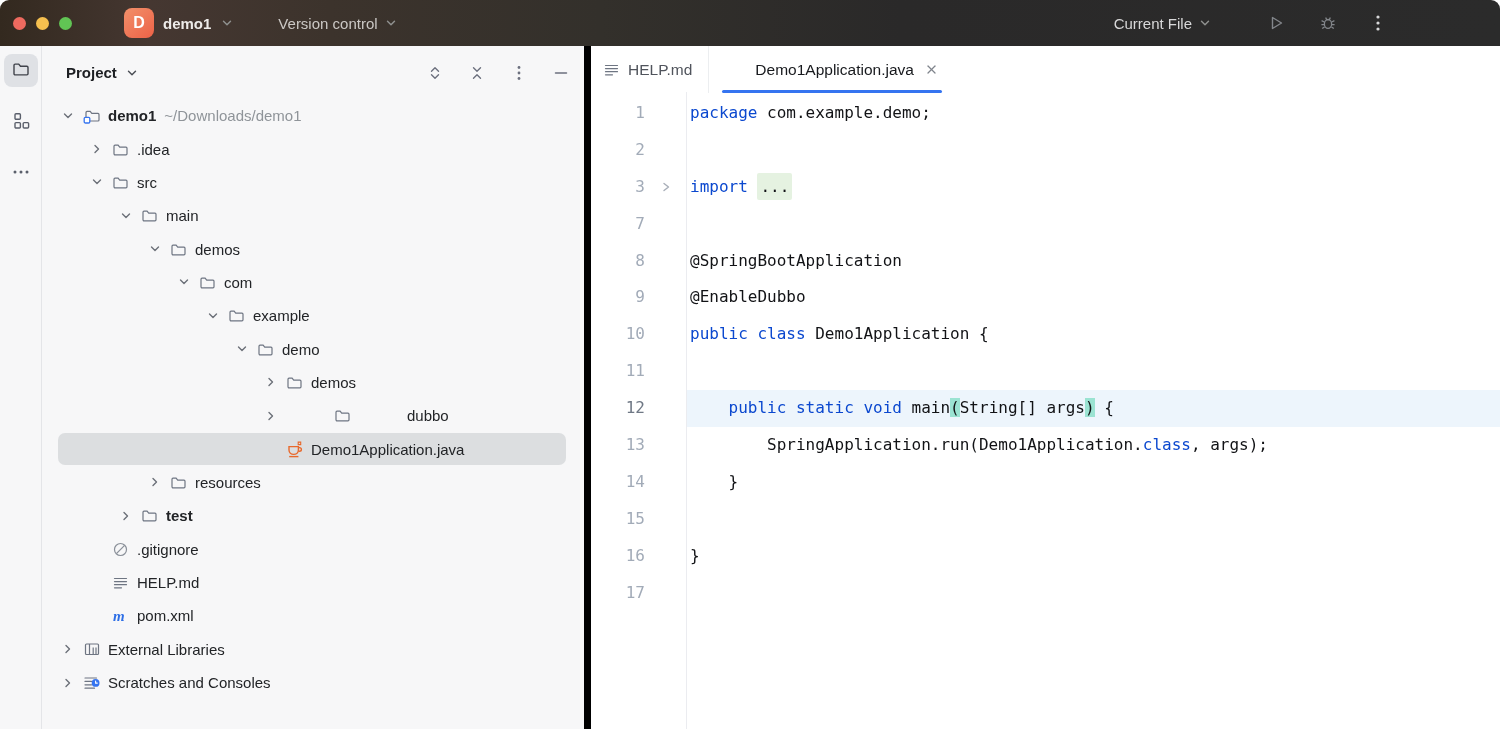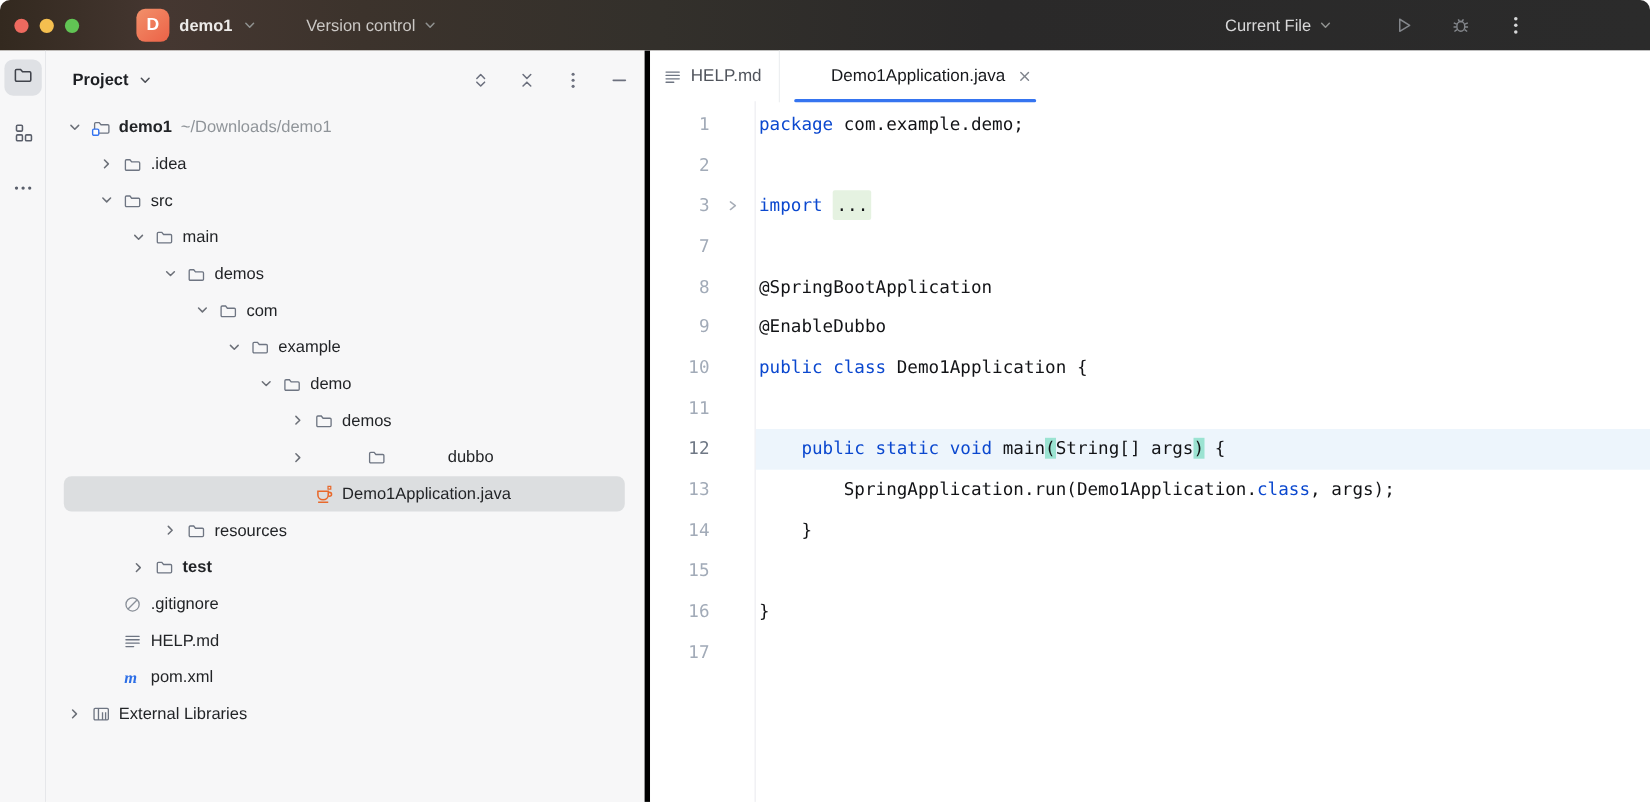--- a/index.html
+++ b/index.html
@@ -37,21 +37,21 @@
   .stripe{
     position:absolute; left:0; top:46px; width:42px; bottom:0; background:#f7f7f8;
     border-right:1px solid #e4e5e8; display:flex; flex-direction:column; align-items:center;
   }
   .stripe-btn{ width:34px; height:33px; border-radius:8px; display:flex; align-items:center; justify-content:center; margin-top:8px; }
   .stripe-btn.active{ background:#dfe1e5; }
   .stripe-ico{ width:24px; height:24px; display:flex; align-items:center; justify-content:center; margin-top:24px; }
   
   .panel{
     position:absolute; left:42px; top:46px; width:549px; bottom:0; background:#f7f7f8;
-    border-right:5px solid #000000; overflow:hidden;
+    border-right:7px solid #000000; overflow:hidden;
   }
   .panel-header{ height:53px; display:flex; align-items:center; padding:0 14px 0 24px; }
   .panel-title{ font-size:15px; font-weight:700; color:#1d1f23; }
   .panel-title-chev{ margin-left:8px; display:flex; }
   .panel-actions{ margin-left:auto; display:flex; align-items:center; gap:24px; }
   .ph-icon{ width:18px; height:18px; display:flex; align-items:center; justify-content:center; }
   .tree{ position:relative; }
   .tree-row{ position:relative; height:33.35px; display:flex; align-items:center; font-size:15px; color:#222427; }
   .tree-row.selected::before{
     content:''; position:absolute; left:16px; right:18px; top:1px; bottom:1px;
@@ -437,20 +437,40 @@
               <g fill="none" stroke="#6e7582" stroke-width="1.2">
                 <rect x="2.5" y="4" width="13" height="10.5" rx="1"></rect>
                 <line x1="6.5" y1="4" x2="6.5" y2="14.5"></line>
                 <line x1="10.2" y1="7.5" x2="10.2" y2="14.5"></line>
                 <line x1="13" y1="7.5" x2="13" y2="14.5"></line>
               </g>
             </svg>
           </span>
           <span class="tree-label">External Libraries</span>
         </div>
+        <div class="tree-row" style="padding-left: 14px;">
+          <span class="tree-chevron">
+            <svg width="16" height="16" viewBox="0 0 16 16" xmlns="http://www.w3.org/2000/svg">
+              <polyline points="6,4.5 9.5,8 6,11.5" fill="none" stroke="#6c7078" stroke-width="1.4" stroke-linecap="round" stroke-linejoin="round"></polyline>
+            </svg>
+          </span>
+          <span class="tree-icon">
+            <svg width="18" height="18" viewBox="0 0 18 18" xmlns="http://www.w3.org/2000/svg">
+              <g stroke="#6e7582" stroke-width="1.2" stroke-linecap="round">
+                <line x1="2" y1="4" x2="13.5" y2="4"></line>
+                <line x1="2" y1="7.4" x2="8.5" y2="7.4"></line>
+                <line x1="2" y1="10.8" x2="8.5" y2="10.8"></line>
+                <line x1="2" y1="14.2" x2="11.5" y2="14.2"></line>
+              </g>
+              <circle cx="12.6" cy="8.9" r="3.9" fill="#3574F0"></circle>
+              <path d="M12.6 7.1v2h1.7" fill="none" stroke="#ffffff" stroke-width="1.1" stroke-linecap="round"></path>
+            </svg>
+          </span>
+          <span class="tree-label">Scratches and Consoles</span>
+        </div>
       </div>
   </div>
 
   <div class="editor">
     <div class="tabbar">
       <div class="tab">
         <span class="tab-icon">
             <svg width="17" height="17" viewBox="0 0 17 17" xmlns="http://www.w3.org/2000/svg">
               <g stroke="#6e7582" stroke-width="1.2" stroke-linecap="round">
                 <line x1="2.5" y1="4.5" x2="14.5" y2="4.5"></line>

